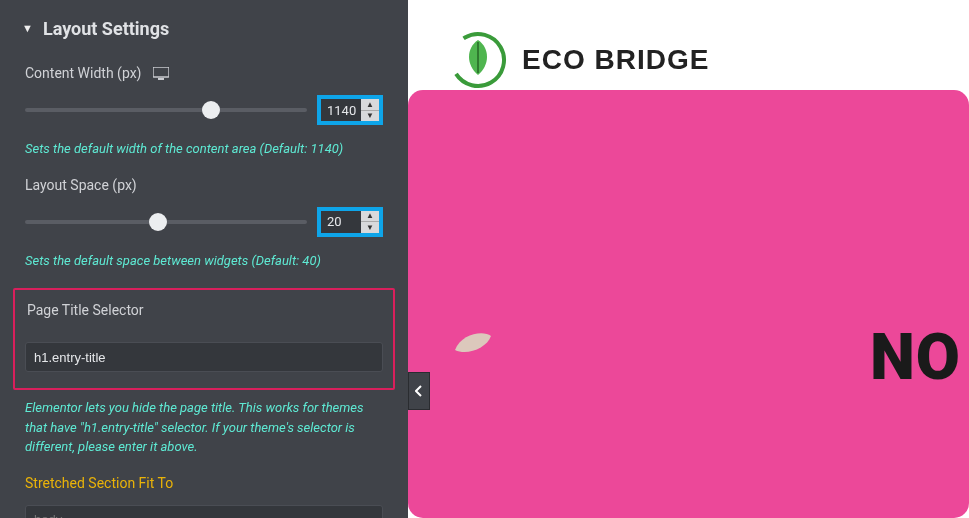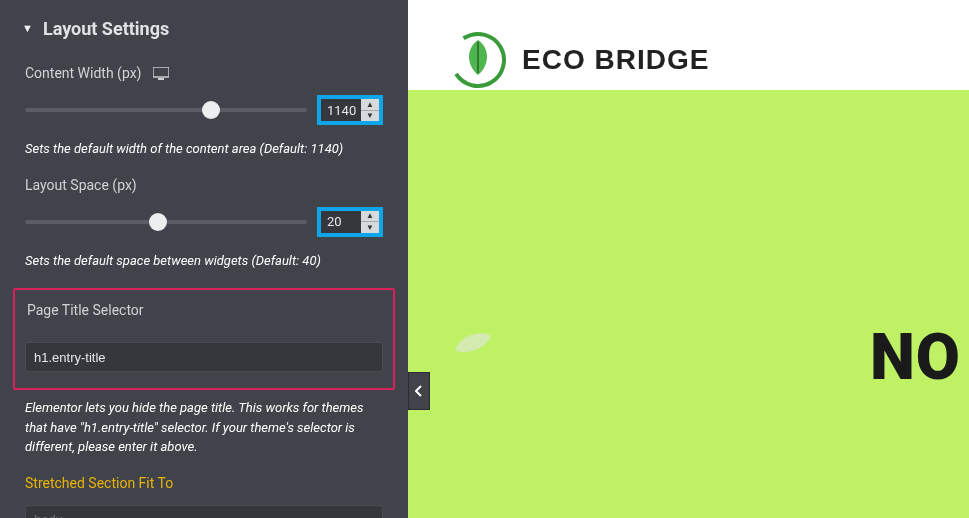--- a/index.html
+++ b/index.html
@@ -20,36 +20,36 @@
 .slider-row { display: flex; align-items: center; gap: 10px; margin-bottom: 14px; }
 .slider-track { flex: 1; height: 4px; background: #5a5d64; border-radius: 2px; position: relative; }
 .slider-thumb { position: absolute; width: 18px; height: 18px; background: #eceef0; border-radius: 50%; top: 50%; transform: translate(-50%, -50%); }
 
 .number-box { width: 66px; height: 30px; background: #34373c; border: 4px solid #0ea5e9; display: flex; align-items: center; }
 .number-box .val { flex: 1; color: #e5e7ea; font-size: 13px; padding-left: 6px; }
 .number-box .steppers { width: 18px; height: 100%; background: #d8d9db; display: flex; flex-direction: column; }
 .number-box .steppers span { flex: 1; display: flex; align-items: center; justify-content: center; font-size: 8px; color: #333; border-bottom: 1px solid #aaa; }
 .number-box .steppers span:last-child { border-bottom: none; }
 
-.hint { font-size: 13px; font-style: italic; color: #ffffff; line-height: 1.5; }
+.hint { font-size: 13px; font-style: italic; color: #5eead4; line-height: 1.5; }
 
 .highlighted { border: 2px solid #d91f5c; border-radius: 2px; padding: 12px 10px 16px 10px; margin: 6px -12px 8px -12px; }
 .highlighted .label-row { margin-left: 2px; }
 
 .text-input { width: 100%; height: 30px; background: #34373c; border: 1px solid #4a4d54; border-radius: 3px; color: #e5e7ea; font-size: 13px; padding: 0 8px; margin-top: 10px; }
 
 .stretched-label { font-size: 14px; color: #eab308; margin-top: 18px; margin-bottom: 14px; }
 
 .collapse-handle { position: absolute; left: 408px; top: 372px; width: 22px; height: 38px; background: #404349; display: flex; align-items: center; justify-content: center; color: #fff; z-index: 5; border: 1px solid #2a2c30; }
 
 .preview { flex: 1; height: 518px; background: #fff; position: relative; overflow: hidden; }
 .top-white { height: 90px; background: #fff; display: flex; align-items: flex-end; padding-left: 40px; }
 .logo-row { display: flex; align-items: center; gap: 14px; margin-top: -38px; }
 .logo-text { font-size: 28px; font-weight: 800; letter-spacing: 1px; color: #222; font-family: "Segoe UI", sans-serif; }
-.hero { position: absolute; top: 90px; left: 0; right: 0; bottom: 0; background: #bef264; }
+.hero { position: absolute; top: 90px; left: 0; right: 0; bottom: 0; background: #ec4899; border-radius: 15px; }
 .no-text { position: absolute; right: 8px; top: 230px; font-size: 64px; font-weight: 900; color: #1a1a1a; letter-spacing: 1px; }
 .leaf-deco { position: absolute; left: 45px; top: 240px; width: 40px; height: 26px; }
 </style>
 </head>
 <body>
 
 <div class="sidebar">
 
   <div class="section-header">
     <span class="arrow">▼</span>

